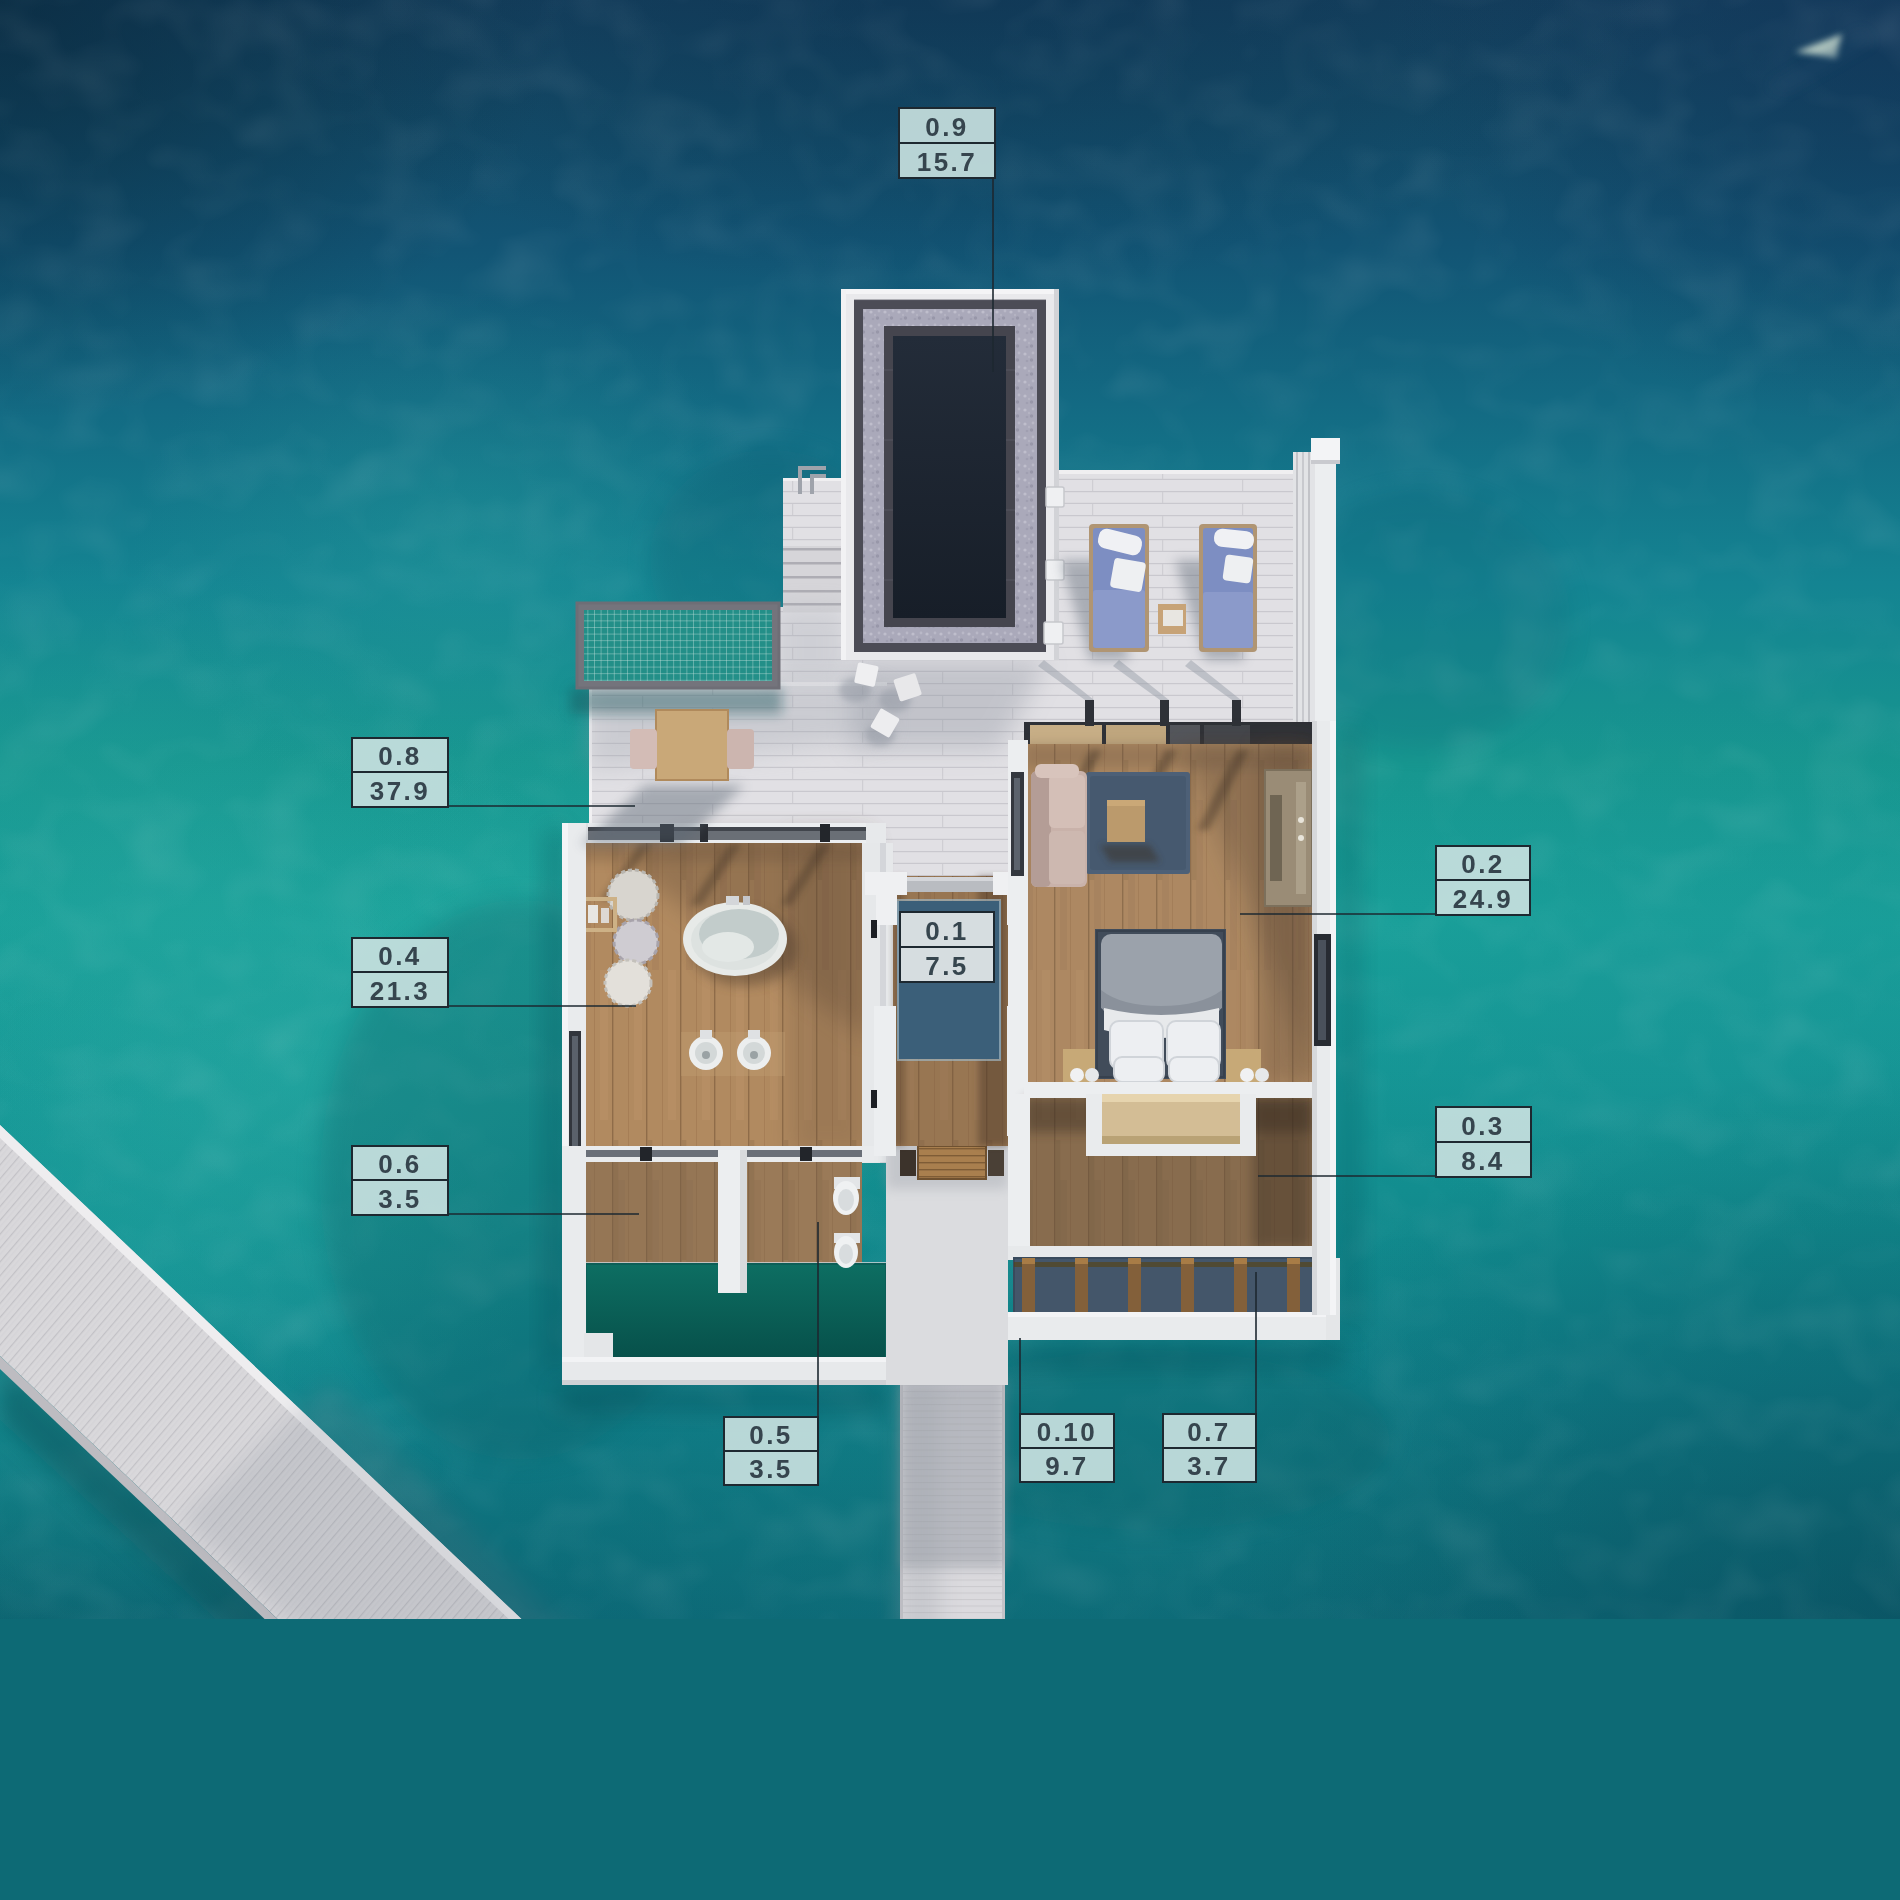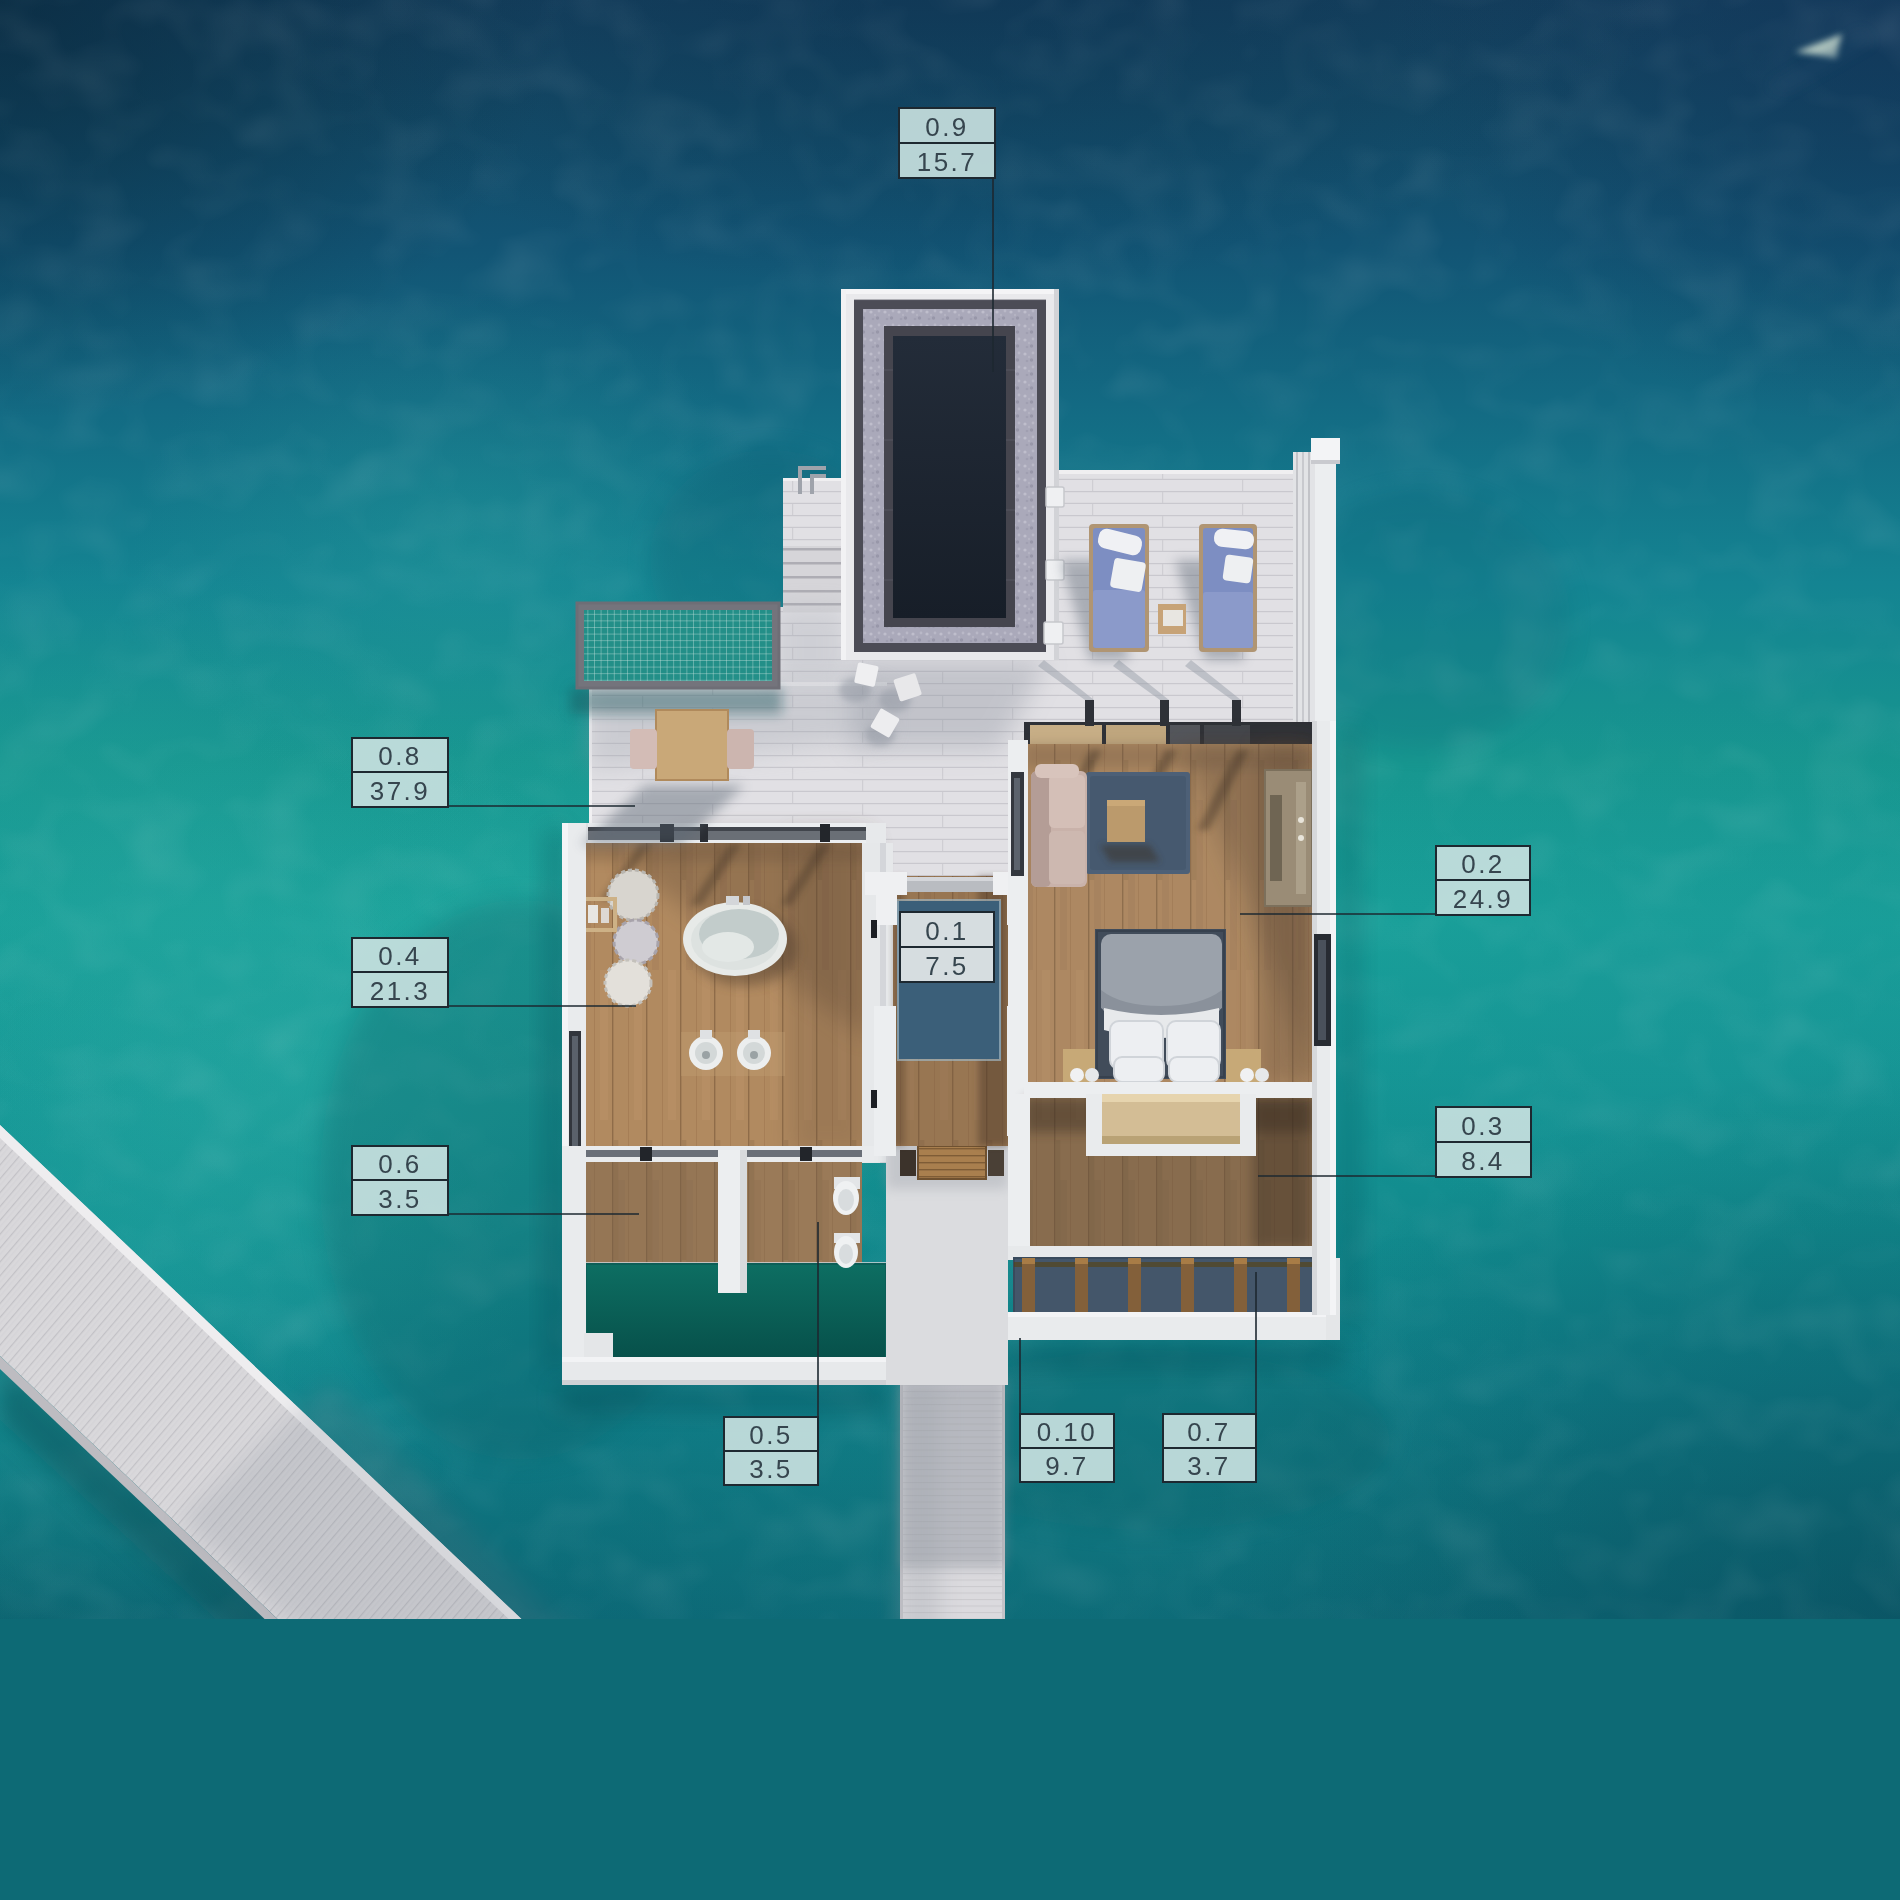--- a/index.html
+++ b/index.html
@@ -12,20 +12,21 @@
 radial-gradient(ellipse 500px 400px at 24% 34%, rgba(40,160,158,.35), transparent 65%),
 radial-gradient(ellipse 560px 440px at 6% 52%, rgba(36,162,156,.4), transparent 65%),
 radial-gradient(ellipse 650px 500px at 16% 66%, rgba(48,178,168,.45), transparent 65%),
 radial-gradient(ellipse 650px 500px at 4% 82%, rgba(30,168,164,.5), transparent 68%),
 radial-gradient(ellipse 420px 340px at 33% 56%, rgba(44,172,164,.35), transparent 65%),
 radial-gradient(ellipse 700px 420px at 90% 60%, rgba(30,148,152,.35), transparent 65%),
 radial-gradient(ellipse 800px 480px at 55% 90%, rgba(22,128,132,.3), transparent 70%),
 radial-gradient(ellipse 950px 750px at 100% 100%, rgba(9,68,85,.5), transparent 75%),
 radial-gradient(ellipse 700px 500px at 0% 100%, rgba(10,80,92,.3), transparent 72%),
 linear-gradient(180deg, #15415f 0%, #134a67 7%, #125474 15%, #136a83 25%, #148492 36%, #17968f 47%, #18a099 57%, #159695 66%, #118a8d 76%, #0f7d87 86%, #0d6f7b 95%, #0c6876 100%);
+font-weight: bold;
 }
 svg{position:absolute;left:0;top:0;}
 text{font-family:"Liberation Sans", sans-serif;fill:#36454e;letter-spacing:2.5px;}
 </style>
 </head>
 <body>
 <div id="page">
 <svg width="1900" height="1900" viewBox="0 0 1900 1900">
 <defs>
 <pattern id="deck" width="150" height="24" patternUnits="userSpaceOnUse">

